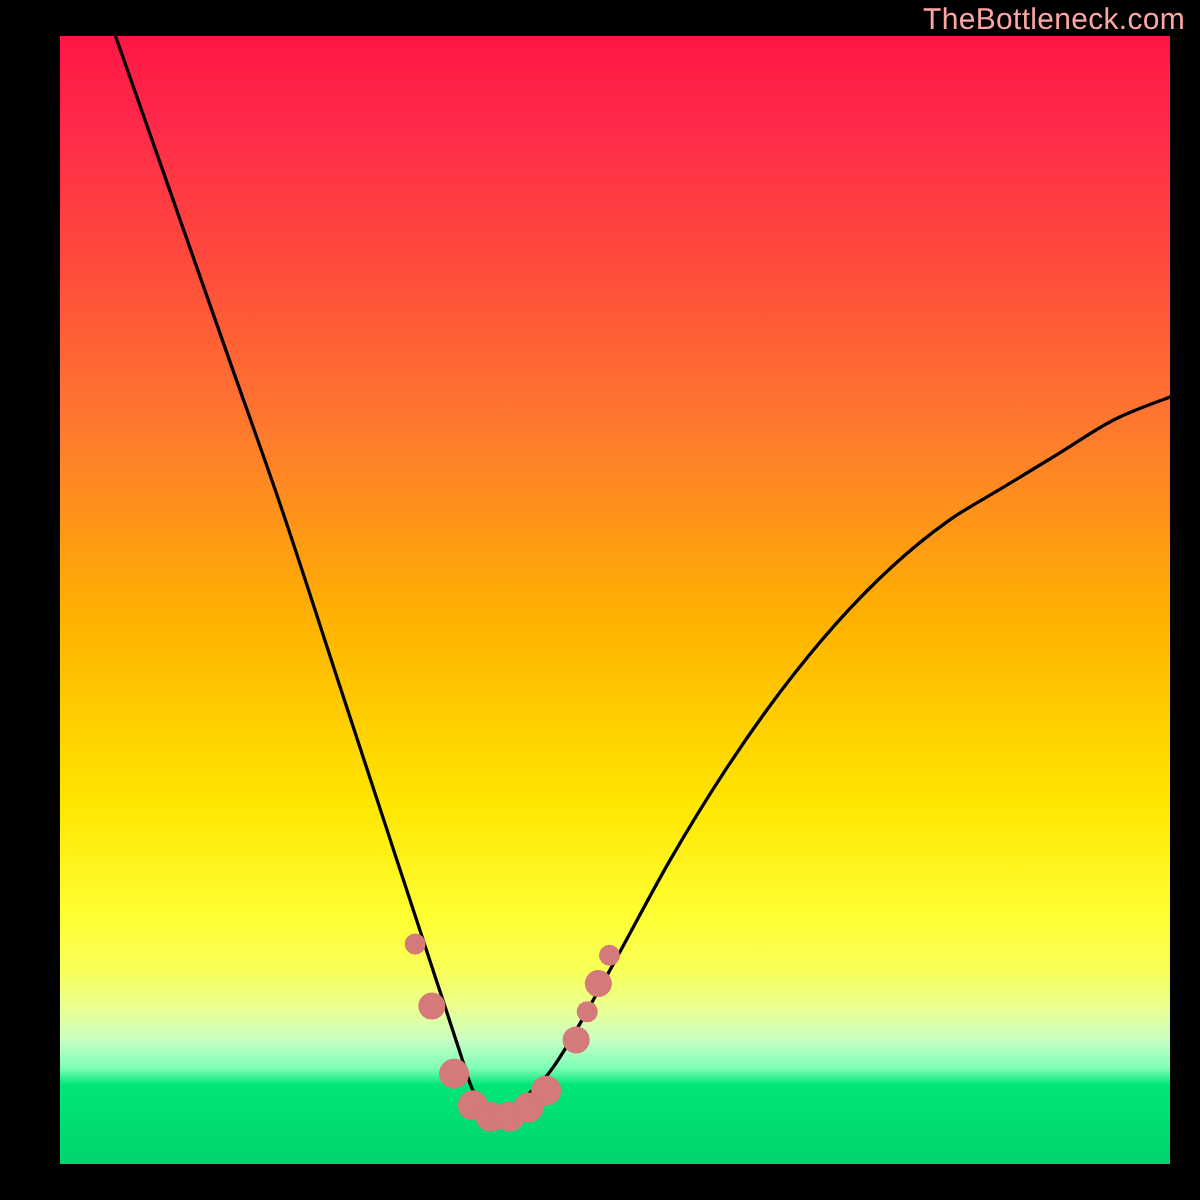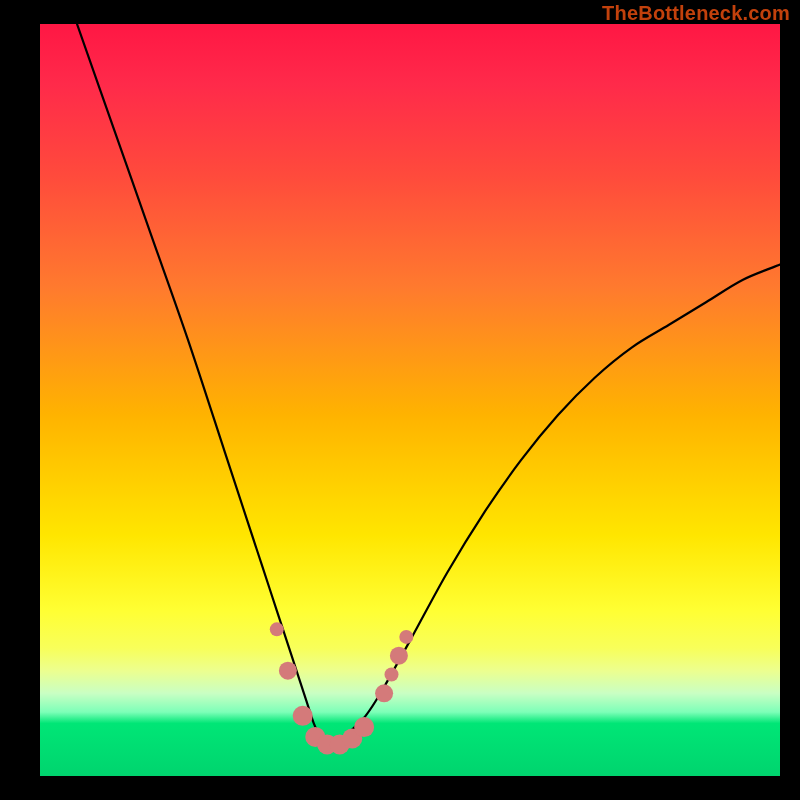--- a/index.html
+++ b/index.html
@@ -46,23 +46,23 @@
     position: absolute;
     left: 0;
     top: 0;
     width: 740px;
     height: 752px;
   }
   .watermark {
     position: absolute;
     top: 2px;
     right: 10px;
-    color: #c2410c;
+    color: #fca5a5;
     font-size: 20px;
-    font-weight: 700;
+    font-weight: 400;
     letter-spacing: 0.2px;
     user-select: none;
   }
 </style>
 </head>
 <body>
 
 <div class="frame">
   <div class="plot-area">
     <svg class="curve" viewBox="0 0 740 752" preserveAspectRatio="none">

